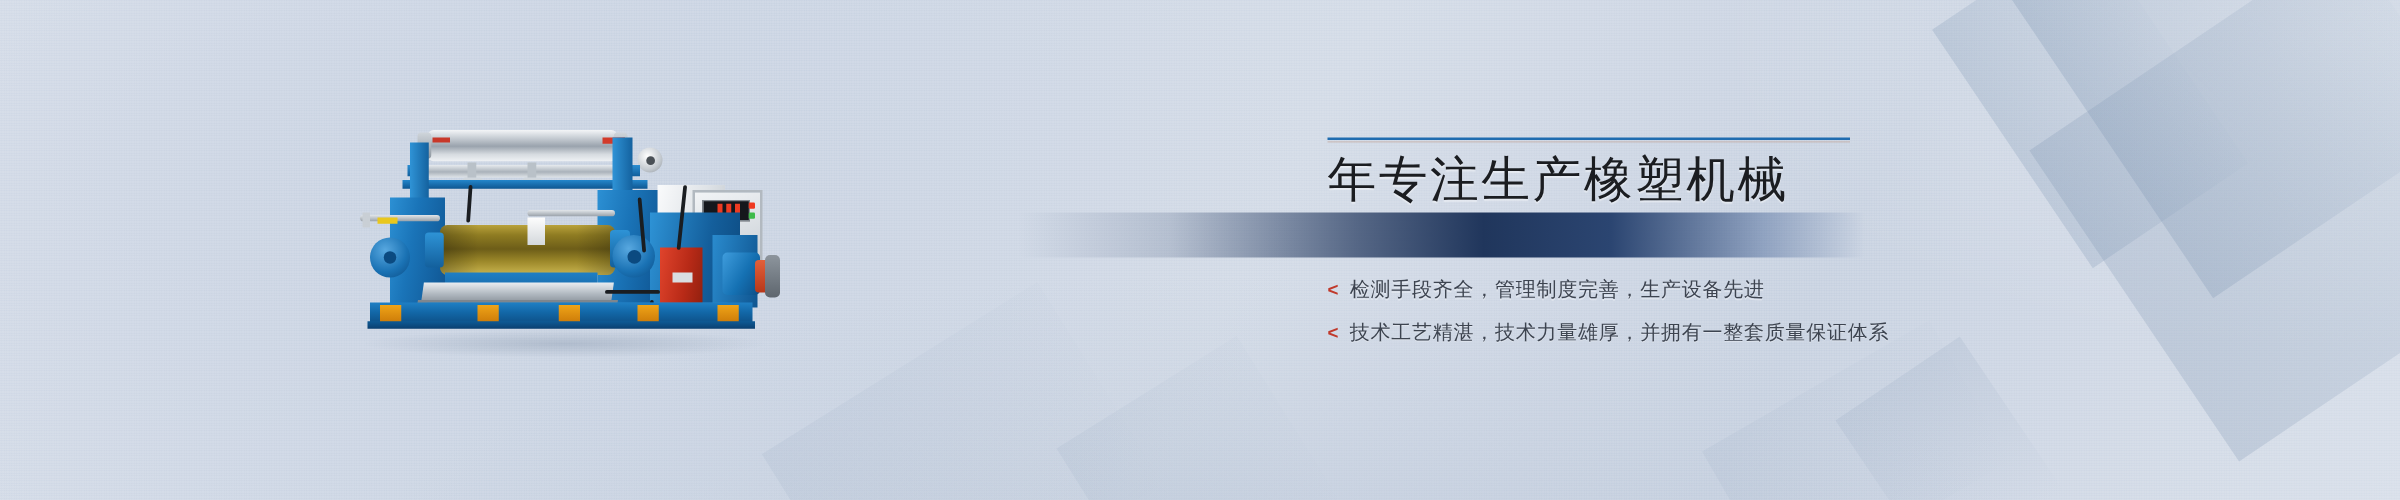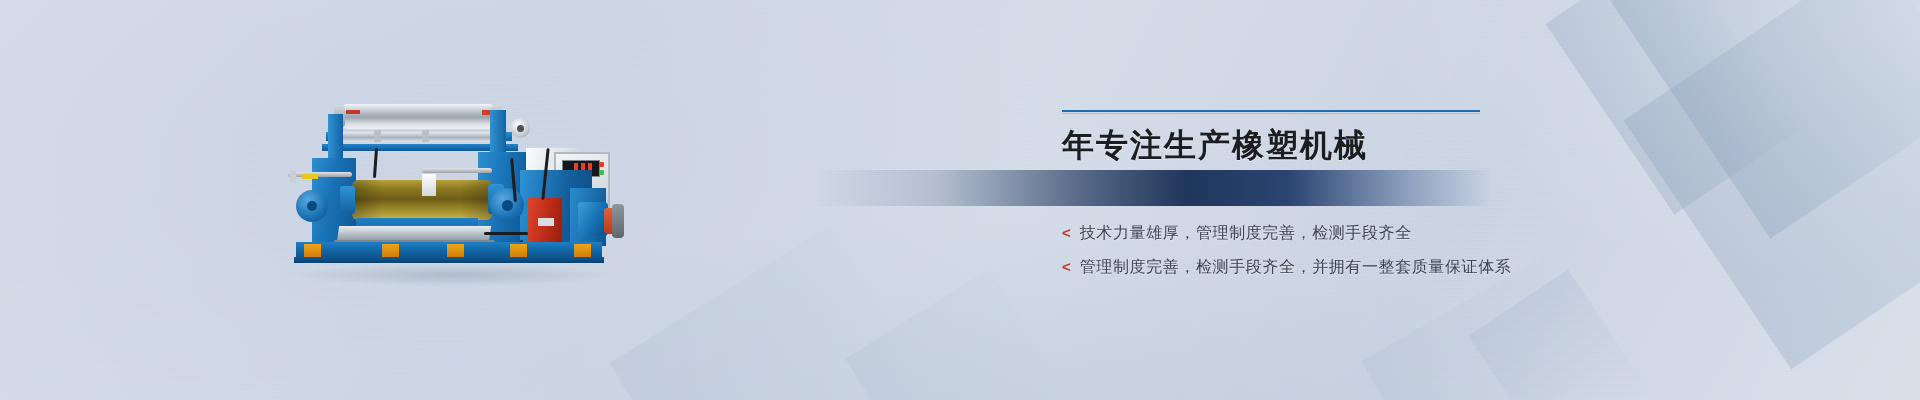--- a/index.html
+++ b/index.html
@@ -186,21 +186,21 @@
   .fanhub{left:235px;top:33px;width:7px;height:7px;border-radius:50%;background:#4a5056;}
 
   
   #textblock{position:absolute;left:1062px;top:110px;width:430px;}
   #divider{width:418px;height:2px;background:#1f6cb0;}
   #divider2{width:418px;height:1px;background:rgba(190,160,150,.55);margin-top:1px;}
 
   #headline{
     margin-top:9px;
     font-family:"Liberation Serif","DejaVu Serif",serif;
-    font-size:32px;line-height:44px;font-weight:700;
+    font-size:39px;line-height:44px;font-weight:400;
     color:#1b1d21;letter-spacing:2px;white-space:nowrap;
     text-shadow:0 1px 1px rgba(255,255,255,.45);
   }
 
   #subbar{
     position:absolute;left:-248px;top:60px;width:678px;height:36px;
     background:linear-gradient(90deg,
       rgba(41,63,102,0) 0%,
       rgba(41,63,102,.18) 18%,
       rgba(37,58,96,.72) 40%,
@@ -327,22 +327,22 @@
     <div id="divider"></div>
     <div id="divider2"></div>
 
     <div id="headline">年专注生产橡塑机械</div>
 
     <div id="subbar"></div>
 
     <div id="bullets">
       <div class="bullet">
         <span class="chev">&lt;</span>
-        <span class="btxt">技术力量雄厚，管理制度完善，检测手段齐全</span>
+        <span class="btxt">检测手段齐全，管理制度完善，生产设备先进</span>
       </div>
       <div class="bullet">
         <span class="chev">&lt;</span>
-        <span class="btxt">管理制度完善，检测手段齐全，并拥有一整套质量保证体系</span>
+        <span class="btxt">技术工艺精湛，技术力量雄厚，并拥有一整套质量保证体系</span>
       </div>
     </div>
 
   </div>
 </div>
 
 </body></html>

